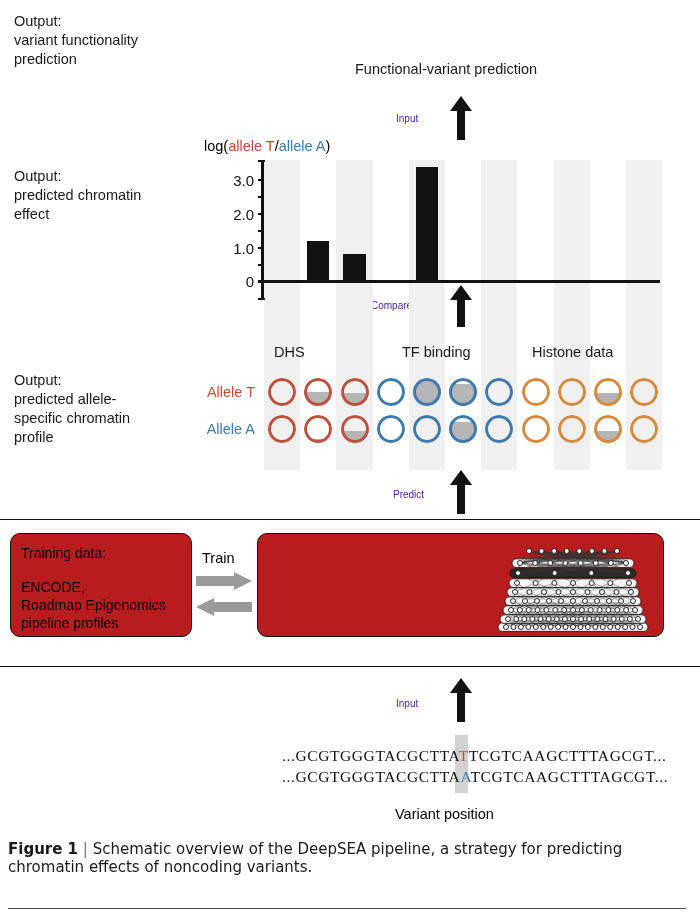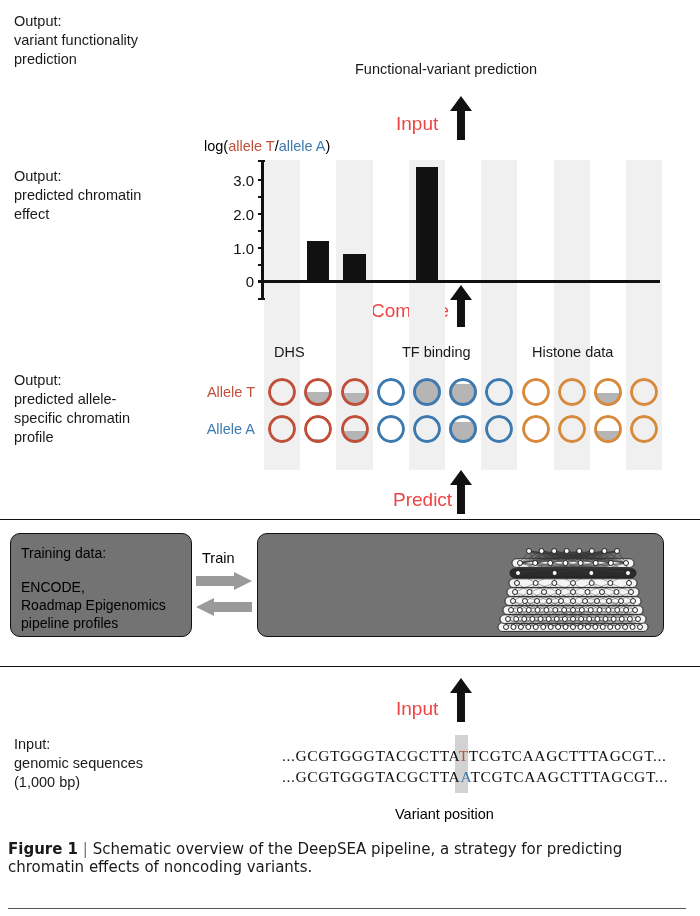--- a/index.html
+++ b/index.html
@@ -26,21 +26,21 @@
   #lbl-out2 { left: 14px; top: 167px; }
   #lbl-out3 { left: 14px; top: 371px; }
   #lbl-input { left: 14px; top: 735px; }
 
   
   #top-title {
     position: absolute; left: 355px; top: 61px;
     font-size: 14.5px; color: #1a1a1a; white-space: nowrap;
   }
   .arrow-label {
-    position: absolute; font-size: 19px; color: #ef4444; white-space: nowrap;
+    position: absolute; font-size: 10px; color: #4c1d95; white-space: nowrap;
   }
   .up-arrow { position: absolute; }
 
   
   #chart-area {
     position: absolute;
     left: 262px; top: 160px;
     width: 398px; height: 140px;
   }
   .stripe {
@@ -94,21 +94,21 @@
     position: absolute; left: 0; right: 0; bottom: 0;
     background: #b5b5b5;
     z-index: 1;
   }
 
   
   .rbox {
     position: absolute;
     border: 1.6px solid #111;
     border-radius: 10px;
-    background: #737373;
+    background: #b91c1c;
   }
   #train-box { left: 10px; top: 533px; width: 182px; height: 104px; }
   #train-box .bt { position: absolute; left: 10px; font-size: 14px; line-height: 18px; white-space: pre-line; }
   #net-box { left: 257px; top: 533px; width: 407px; height: 104px; }
   #net-title {
     position: absolute; left: 18px; top: 33px; width: 215px;
     text-align: center; font-size: 14.5px; line-height: 19px; white-space: pre-line;
   }
   #net-graphic { position: absolute; right: 14px; top: 5px; width: 152px; height: 94px; }
 
@@ -157,23 +157,20 @@
   <div class="side-label" id="lbl-out1">Output:
 variant functionality
 prediction</div>
   <div class="side-label" id="lbl-out2">Output:
 predicted chromatin
 effect</div>
   <div class="side-label" id="lbl-out3">Output:
 predicted allele-
 specific chromatin
 profile</div>
-  <div class="side-label" id="lbl-input">Input:
-genomic sequences
-(1,000 bp)</div>
 
   <div id="top-title">Functional-variant prediction</div>
   <div class="arrow-label" style="left:396px; top:113px;">Input</div>
   <svg class="up-arrow" style="left:450px; top:96px;" width="22" height="44" viewBox="0 0 22 44">
     <polygon points="11,0 22,15 15,15 15,44 7,44 7,15 0,15" fill="#111"></polygon>
   </svg>
 
   <div id="axis-title"><span>log(</span><span class="allele-t-col">allele T</span><span>/</span><span class="allele-a-col">allele A</span><span>)</span></div>
 
   <div id="chart-area">

